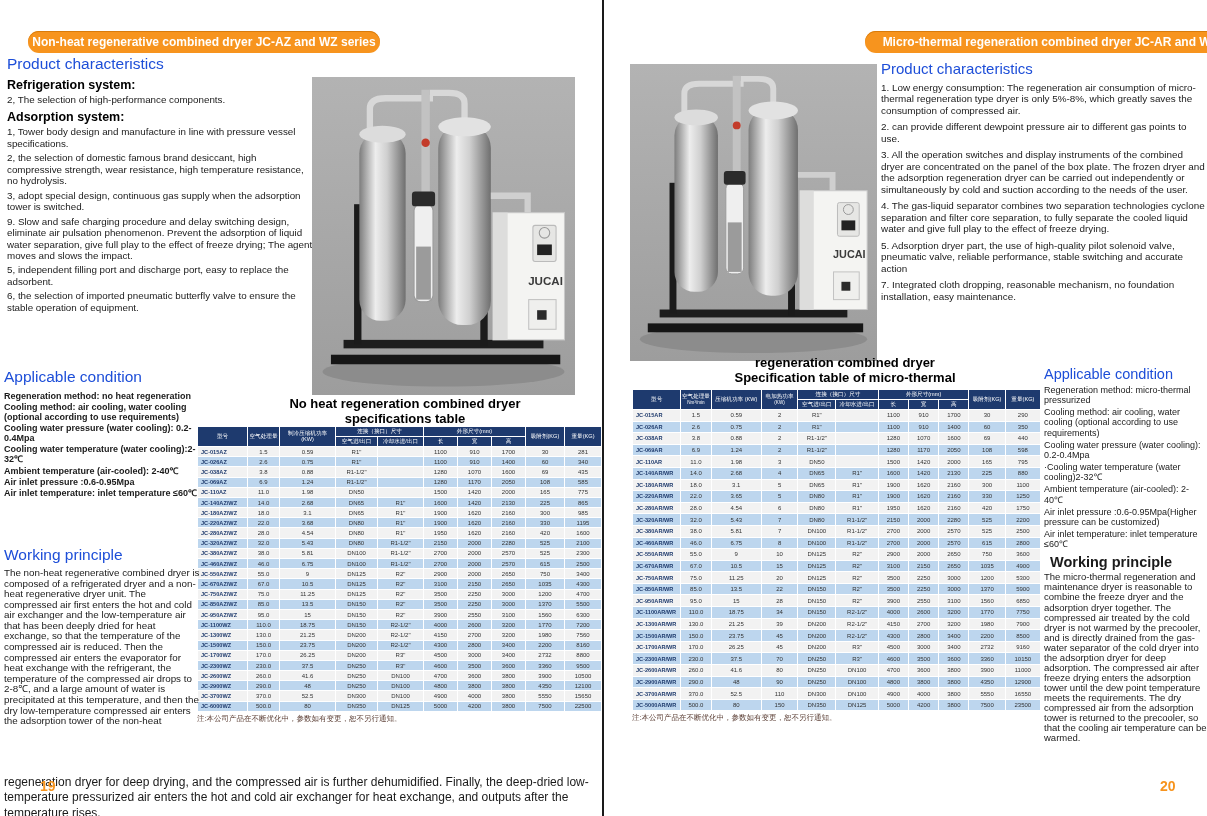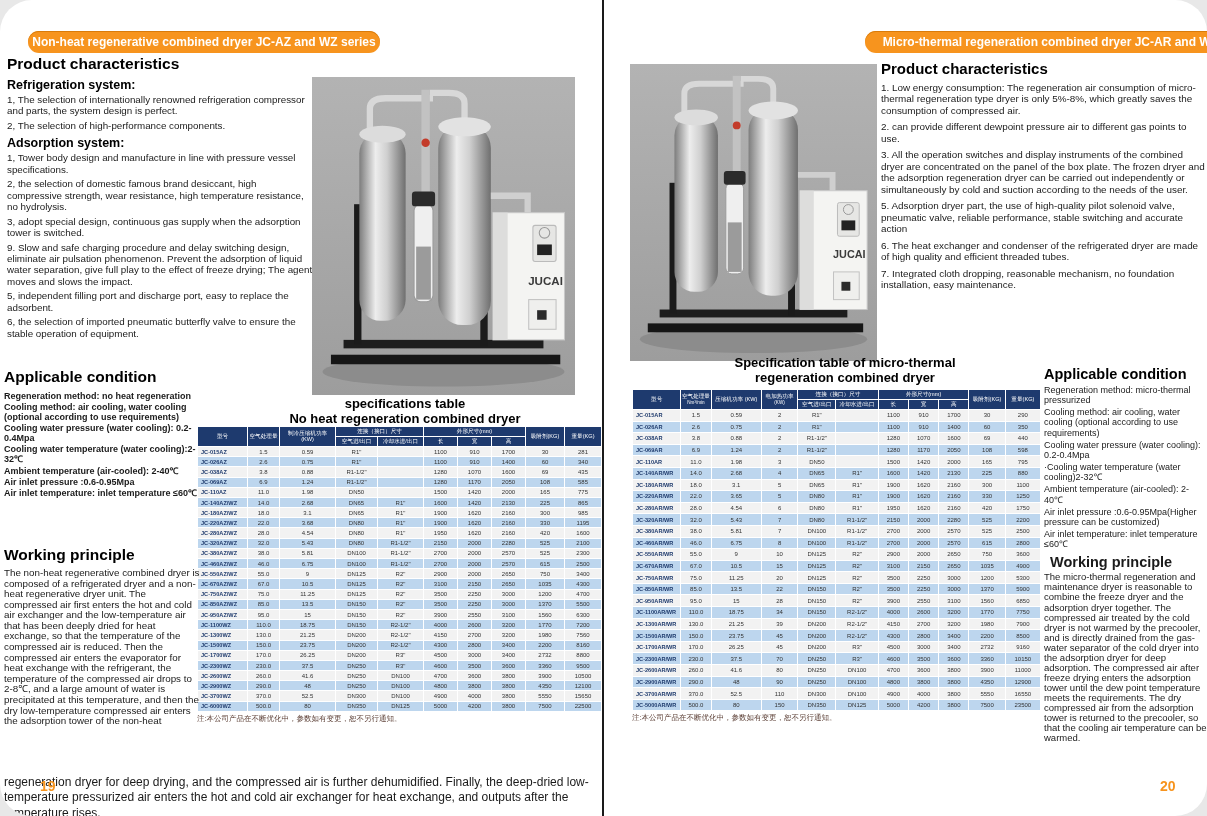--- a/index.html
+++ b/index.html
@@ -1,27 +1,27 @@
 <!DOCTYPE html>
 <html><head>
 <meta charset="utf-8">
 <style>
   * { margin:0; padding:0; box-sizing:border-box; }
   html,body { background:#e8e8e8; }
   body { font-family:"Liberation Sans", sans-serif; color:#1a1a1a; }
-  .page { position:relative; width:1207px; height:816px; background:#ffffff; overflow:hidden; margin:0 auto;border-radius:32px; }
+  .page { position:relative; width:1207px; height:816px; background:#ffffff; overflow:hidden; margin:0 auto; }
   .divider { position:absolute; left:602px; top:0; width:2px; height:816px; background:#1a1a1a; }
 
   .banner { position:absolute; height:22px; background:#f7941e; border-radius:12px;
             color:#ffffff; font-weight:bold; font-size:12px; line-height:22px; text-align:center;
             box-shadow:0 1px 0 #d97b0a inset; }
   .banner-left { left:28px; top:31px; width:352px; }
   .banner-right { left:833px; top:31px; width:372px;margin-left:32px; }
 
-  .h-big { font-weight:bold; font-size:15.5px; color:#000000; }
+  .h-big { font-weight:normal; font-size:15.5px; color:#1d4ed8; }
   .h-sub { font-weight:bold; font-size:12.5px; color:#000; margin:5px 0 2px 0; }
 
   .pc-left { position:absolute; left:7px; top:55px; width:306px; }
   .pc-left .h-big { margin-bottom:3px; }
   .pc-left .list-item { font-size:9.8px; line-height:1.17; margin-bottom:3px; }
 
   .photo { position:absolute; background:#f0abfc; }
   .photo-left { left:312px; top:77px; width:263px; height:318px; }
   .photo-right { left:630px; top:64px; width:247px; height:297px; }
   .photo svg { width:100%; height:100%; display:block; }
@@ -75,21 +75,20 @@
   <div class="divider"></div>
 
   <div class="banner banner-left">
     <span>Non-heat regenerative combined dryer JC-AZ and WZ series</span>
   </div>
 
   <div class="pc-left">
     <div class="h-big">Product characteristics</div>
     <div class="h-sub">Refrigeration system:</div>
     <div>
-        <div class="list-item">1, The selection of internationally renowned refrigeration compressor and parts, the system design is perfect.</div>
         <div class="list-item">2, The selection of high-performance components.</div>
       </div>
     <div class="h-sub">Adsorption system:</div>
     <div>
         <div class="list-item">1, Tower body design and manufacture in line with pressure vessel specifications.</div>
         <div class="list-item">2, the selection of domestic famous brand desiccant, high compressive strength, wear resistance, high temperature resistance, no hydrolysis.</div>
         <div class="list-item">3, adopt special design, continuous gas supply when the adsorption tower is switched.</div>
         <div class="list-item">9. Slow and safe charging procedure and delay switching design, eliminate air pulsation phenomenon. Prevent the adsorption of liquid water separation, give full play to the effect of freeze drying; The agent moves and slows the impact.</div>
         <div class="list-item">5, independent filling port and discharge port, easy to replace the adsorbent.</div>
         <div class="list-item">6, the selection of imported pneumatic butterfly valve to ensure the stable operation of equipment.</div>
@@ -145,22 +144,22 @@
         <div class="list-item">Cooling method: air cooling, water cooling (optional according to use requirements)</div>
         <div class="list-item">Cooling water pressure (water cooling): 0.2-0.4Mpa</div>
         <div class="list-item">Cooling water temperature (water cooling):2-32℃</div>
         <div class="list-item">Ambient temperature (air-cooled):  2-40℃</div>
         <div class="list-item">Air inlet pressure :0.6-0.95Mpa</div>
         <div class="list-item">Air inlet temperature: inlet temperature ≤60℃</div>
       </div>
   </div>
 
   <div class="tbl-title tbl-title-left">
+    <div>No heat regeneration combined dryer</div>
     <div>specifications table</div>
-    <div>No heat regeneration combined dryer</div>
   </div>
 
   <div class="spec-wrap spec-wrap-left">
     <table class="spec">
       <colgroup>
         <col style="width:50px">
           <col style="width:32px">
           <col style="width:56px">
           <col style="width:42px">
           <col style="width:46px">
@@ -549,29 +548,29 @@
       <rect x="214" y="220" width="9" height="9" fill="#2b2b2b"></rect>
     </svg>
   </div>
 
   <div class="pc-right">
     <div class="h-big">Product characteristics</div>
     <div>
         <div class="list-item">1. Low energy consumption: The regeneration air consumption of micro-thermal regeneration type dryer is only 5%-8%, which greatly saves the consumption of compressed air.</div>
         <div class="list-item">2. can provide different dewpoint pressure air to different gas points to use.</div>
         <div class="list-item">3. All the operation switches and display instruments of the combined dryer are concentrated on the panel of the box plate. The frozen dryer and the adsorption regeneration dryer can be carried out independently or simultaneously by cold and suction according to the needs of the user.</div>
+        <div class="list-item">4. The gas-liquid separator combines two separation technologies cyclone separation and filter core separation, to fully separate the cooled liquid water and give full play to the effect of freeze drying.</div>
         <div class="list-item">5. Adsorption dryer part, the use of high-quality pilot solenoid valve, pneumatic valve, reliable performance, stable switching and accurate action</div>
-        <div class="list-item">6. The heat exchanger and condenser of the refrigerated dryer are made of high quality and efficient threaded tubes.</div>
         <div class="list-item">7. Integrated cloth dropping, reasonable mechanism, no foundation installation, easy maintenance.</div>
       </div>
   </div>
 
   <div class="tbl-title tbl-title-right">
+    <div>regeneration combined dryer</div>
     <div>Specification table of micro-thermal</div>
-    <div>regeneration combined dryer</div>
   </div>
 
   <div class="spec-wrap spec-wrap-right">
     <table class="spec">
       <colgroup>
         <col style="width:48px">
           <col style="width:30px">
           <col style="width:50px">
           <col style="width:36px">
           <col style="width:38px">

